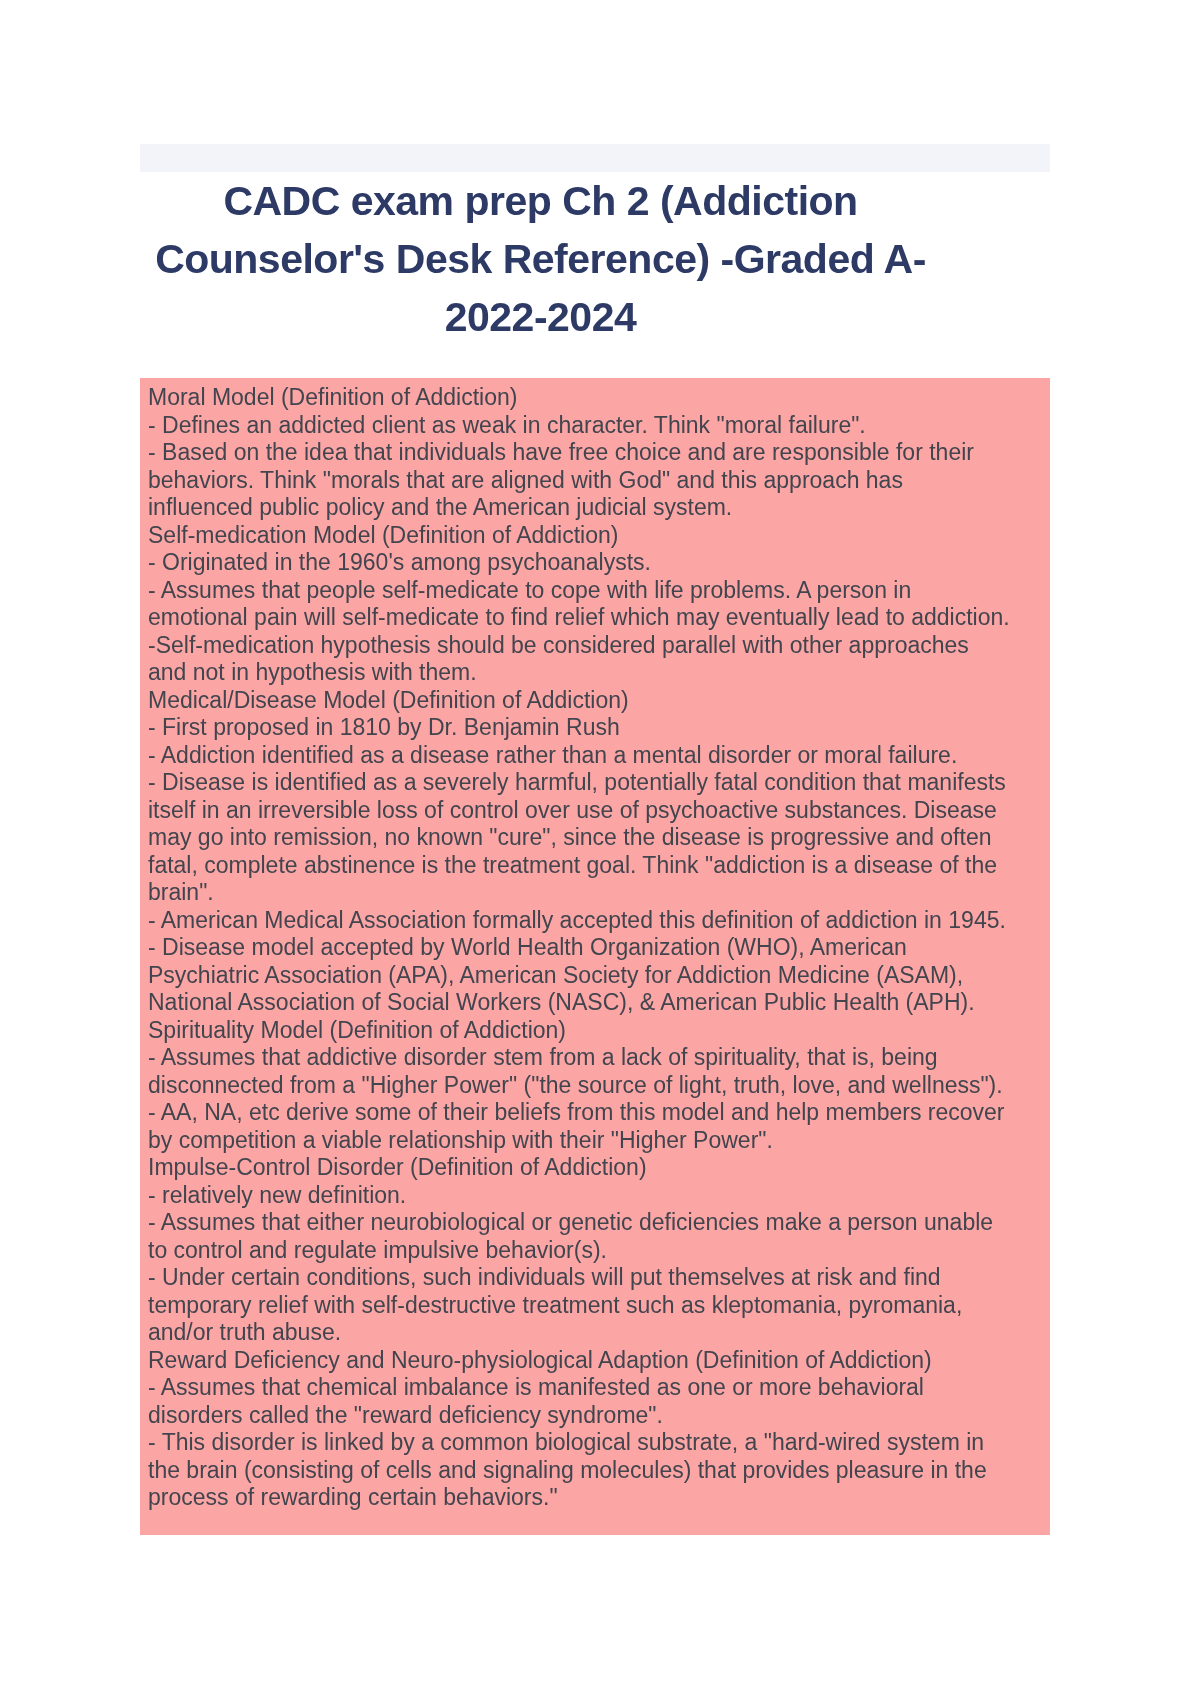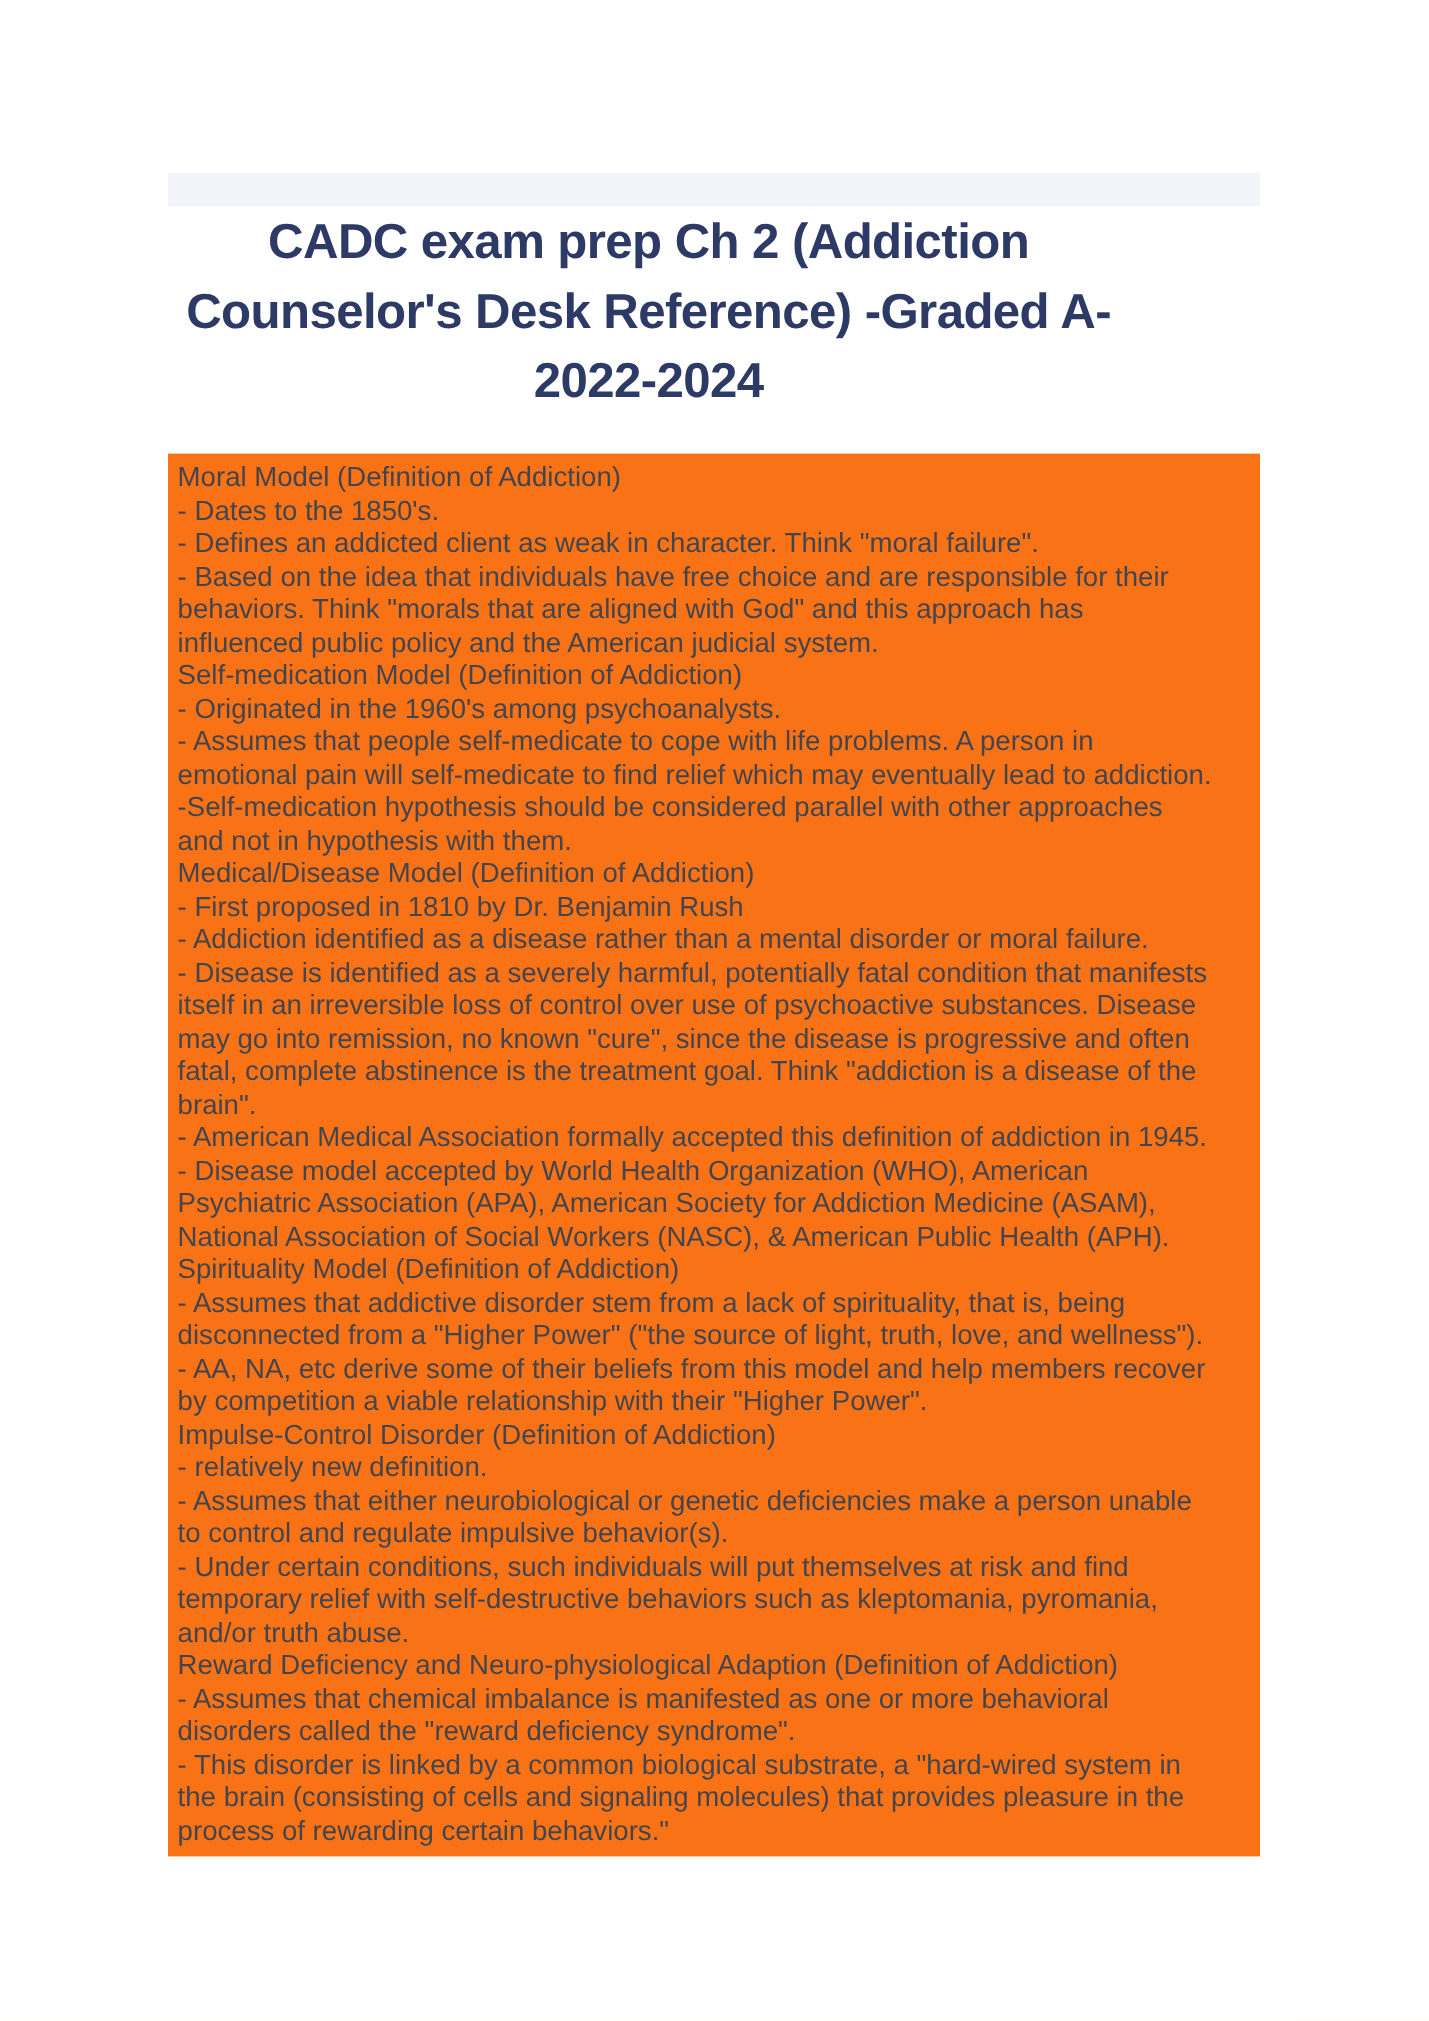--- a/index.html
+++ b/index.html
@@ -37,21 +37,21 @@
     letter-spacing: -0.5px;
     font-family: "Liberation Sans", sans-serif;
   }
   .content-panel {
     position: absolute;
     left: 140px;
     top: 378px;
     width: 910px;
     min-height: 1157px;
     box-sizing: border-box;
-    background: #f97316;
+    background: #fca5a5;
     padding: 6px 8px 8px 8px;
   }
   .body-line {
     font-size: 23px;
     line-height: 27.5px;
     color: #42454e;
     white-space: nowrap;
   }
 </style>
 </head>
@@ -63,21 +63,20 @@
 
   <h1 class="doc-title">
     <div>CADC exam prep Ch 2 (Addiction</div>
     <div>Counselor's Desk Reference) -Graded A-</div>
     <div>2022-2024</div>
   </h1>
 
   <div class="content-panel">
     <div>
         <div class="body-line">Moral Model (Definition of Addiction)</div>
-        <div class="body-line">- Dates to the 1850's.</div>
         <div class="body-line">- Defines an addicted client as weak in character. Think "moral failure".</div>
         <div class="body-line">- Based on the idea that individuals have free choice and are responsible for their</div>
         <div class="body-line">behaviors. Think "morals that are aligned with God" and this approach has</div>
         <div class="body-line">influenced public policy and the American judicial system.</div>
         <div class="body-line">Self-medication Model (Definition of Addiction)</div>
         <div class="body-line">- Originated in the 1960's among psychoanalysts.</div>
         <div class="body-line">- Assumes that people self-medicate to cope with life problems. A person in</div>
         <div class="body-line">emotional pain will self-medicate to find relief which may eventually lead to addiction.</div>
         <div class="body-line">-Self-medication hypothesis should be considered parallel with other approaches</div>
         <div class="body-line">and not in hypothesis with them.</div>
@@ -96,21 +95,21 @@
         <div class="body-line">Spirituality Model (Definition of Addiction)</div>
         <div class="body-line">- Assumes that addictive disorder stem from a lack of spirituality, that is, being</div>
         <div class="body-line">disconnected from a "Higher Power" ("the source of light, truth, love, and wellness").</div>
         <div class="body-line">- AA, NA, etc derive some of their beliefs from this model and help members recover</div>
         <div class="body-line">by competition a viable relationship with their "Higher Power".</div>
         <div class="body-line">Impulse-Control Disorder (Definition of Addiction)</div>
         <div class="body-line">- relatively new definition.</div>
         <div class="body-line">- Assumes that either neurobiological or genetic deficiencies make a person unable</div>
         <div class="body-line">to control and regulate impulsive behavior(s).</div>
         <div class="body-line">- Under certain conditions, such individuals will put themselves at risk and find</div>
-        <div class="body-line">temporary relief with self-destructive behaviors such as kleptomania, pyromania,</div>
+        <div class="body-line">temporary relief with self-destructive treatment such as kleptomania, pyromania,</div>
         <div class="body-line">and/or truth abuse.</div>
         <div class="body-line">Reward Deficiency and Neuro-physiological Adaption (Definition of Addiction)</div>
         <div class="body-line">- Assumes that chemical imbalance is manifested as one or more behavioral</div>
         <div class="body-line">disorders called the "reward deficiency syndrome".</div>
         <div class="body-line">- This disorder is linked by a common biological substrate, a "hard-wired system in</div>
         <div class="body-line">the brain (consisting of cells and signaling molecules) that provides pleasure in the</div>
         <div class="body-line">process of rewarding certain behaviors."</div>
       </div>
   </div>
 

